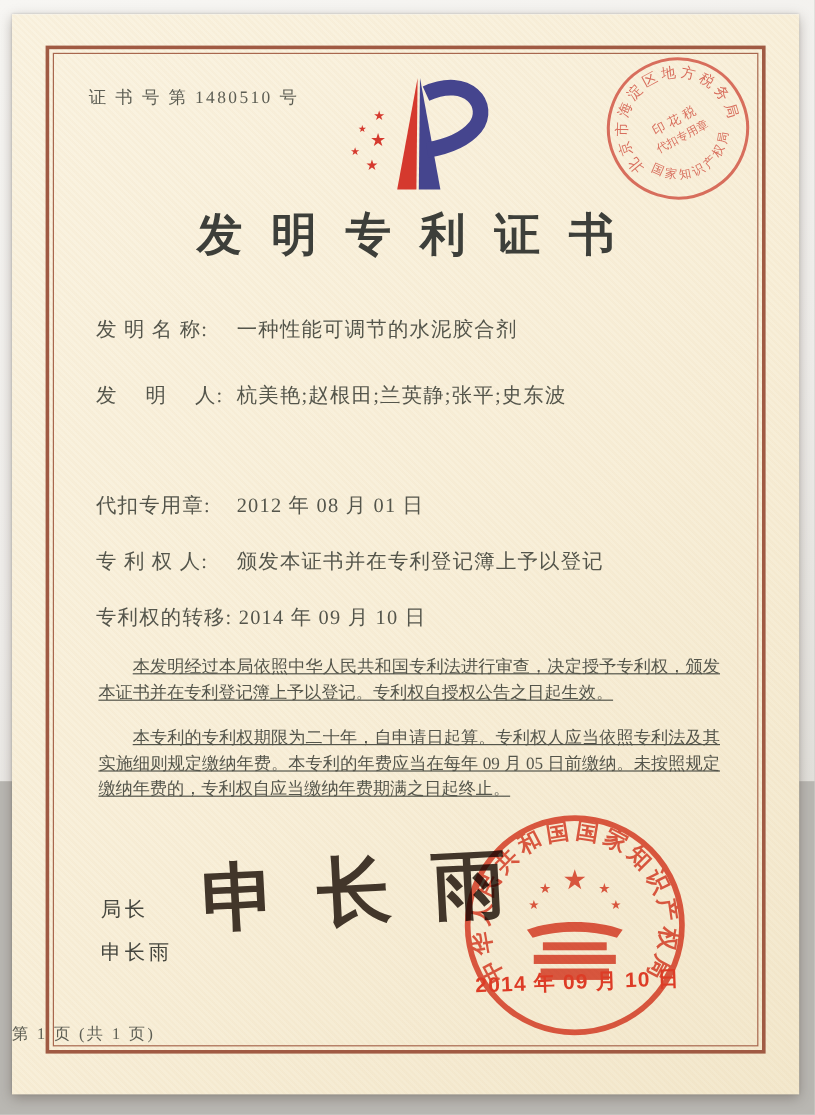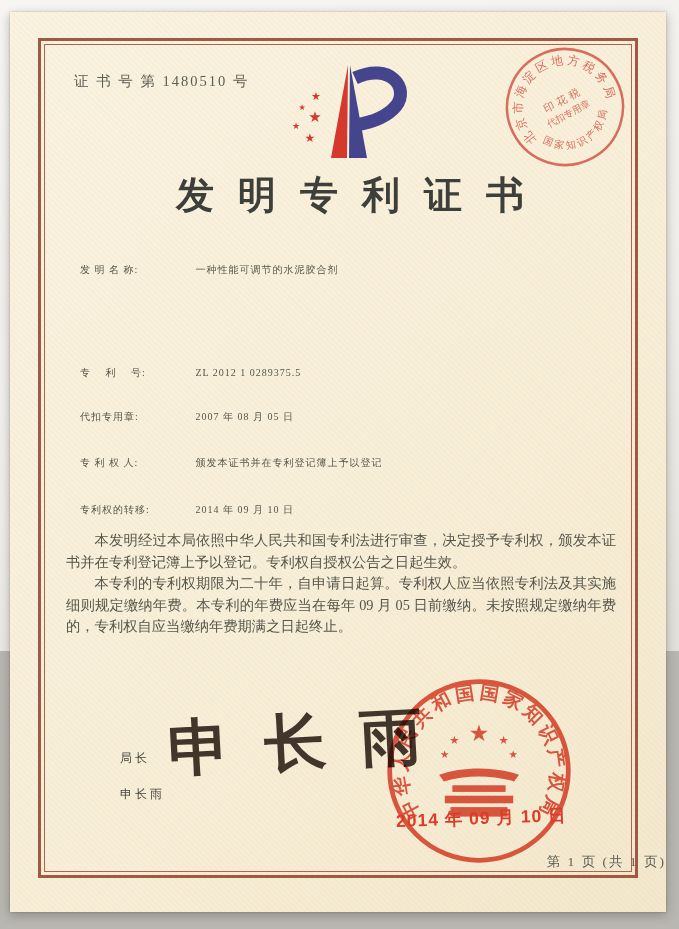--- a/index.html
+++ b/index.html
@@ -31,60 +31,59 @@
   .cert-no{
     position:absolute;left:64px;top:60px;
     font-size:14.5px;color:#5c5d53;letter-spacing:2px;
   }
   .tax-stamp{
     position:absolute;left:492px;top:32px;width:126px;height:126px;
     transform:rotate(-28deg);opacity:.78;
   }
   .logo{position:absolute;left:268px;top:48px;width:144px;height:108px;}
   .title{
-    position:absolute;left:12px;top:158px;width:100%;margin:0;
+    position:absolute;left:0;top:158px;width:100%;margin:0;
     text-align:center;font-size:38px;font-weight:600;color:#3d3f3a;
     letter-spacing:24px;padding-left:24px;box-sizing:border-box;
   }
   .field{
     position:absolute;left:70px;right:54px;
-    font-size:10px;color:#54554b;letter-spacing:1px;
+    font-size:17px;color:#54554b;letter-spacing:1px;
   }
   .field .lbl{display:inline-block;min-width:112px;}
   .f0{top:251px}.f1{top:306px}.f2{top:354px}.f3{top:398px}.f4{top:444px}.f5{top:491px}
   .body-text{
     position:absolute;left:56px;right:50px;top:518px;
     font-size:14.3px;line-height:21.5px;color:#54554b;
     text-align:justify;
   }
-  .body-text p{margin:0;text-indent:2em;}
+  .body-text p{margin:16px;text-indent:2em;text-decoration:underline;}
   .signer{
     position:absolute;left:74px;top:728px;
-    font-size:12px;color:#46473f;letter-spacing:3px;line-height:36px;
+    font-size:17px;color:#46473f;letter-spacing:3px;line-height:36px;
     font-family:Liberation Sans, sans-serif;
-    margin-left:36px;
   }
   .signature{
     position:absolute;left:158px;top:688px;width:290px;
     font-size:62px;color:#42362a;letter-spacing:34px;white-space:nowrap;
     transform:rotate(-3deg);font-weight:600;
   }
   .big-seal{
     position:absolute;left:374px;top:664px;width:190px;height:190px;
     opacity:.87;mix-blend-mode:multiply;
   }
   .seal-date{
     position:absolute;left:386px;top:794px;
     font-size:17.5px;font-weight:bold;color:#dd3c26;letter-spacing:1px;
     transform:rotate(-2deg);white-space:nowrap;
     font-family:"Liberation Sans","DejaVu Sans",sans-serif;
   }
   .footer{
     position:absolute;left:0;top:841px;width:100%;
-    text-align:right;font-size:13.5px;color:#5c5d53;letter-spacing:2px;
+    text-align:left;font-size:13.5px;color:#5c5d53;letter-spacing:2px;
   }
   svg text{font-family:"DejaVu Sans","Liberation Sans",sans-serif;}
 </style>
 </head>
 <body>
 
 <div class="photo">
   <div class="page">
 
     <div class="frame-outer"></div>
@@ -120,27 +119,27 @@
         <text x="32" y="82" font-size="12" fill="#d5392e" text-anchor="middle">★</text>
       </svg>
     </div>
 
     <h1 class="title">发明专利证书</h1>
 
     <div class="field f0">
       <span class="lbl">发 明 名 称:</span>
       <span class="val">一种性能可调节的水泥胶合剂</span>
     </div>
-    <div class="field f2">
-      <span class="lbl">专　 利　 号:</span>
-      <span class="val">ZL 2012 1 0289375.5</span>
+    <div class="field f1">
+      <span class="lbl">发　 明　 人:</span>
+      <span class="val">杭美艳;赵根田;兰英静;张平;史东波</span>
     </div>
     <div class="field f3">
       <span class="lbl">代扣专用章:</span>
-      <span class="val">2007 年 08 月 05 日</span>
+      <span class="val">2012 年 08 月 01 日</span>
     </div>
     <div class="field f4">
       <span class="lbl">专 利 权 人:</span>
       <span class="val">颁发本证书并在专利登记簿上予以登记</span>
     </div>
     <div class="field f5">
       <span class="lbl">专利权的转移:</span>
       <span class="val">2014 年 09 月 10 日</span>
     </div>
 

